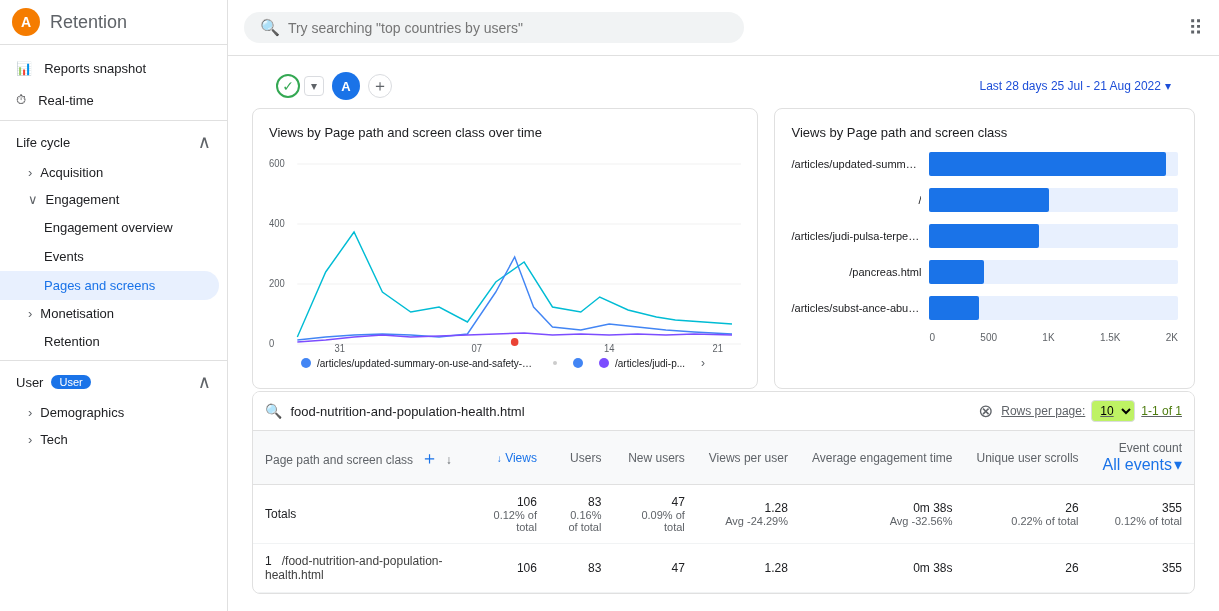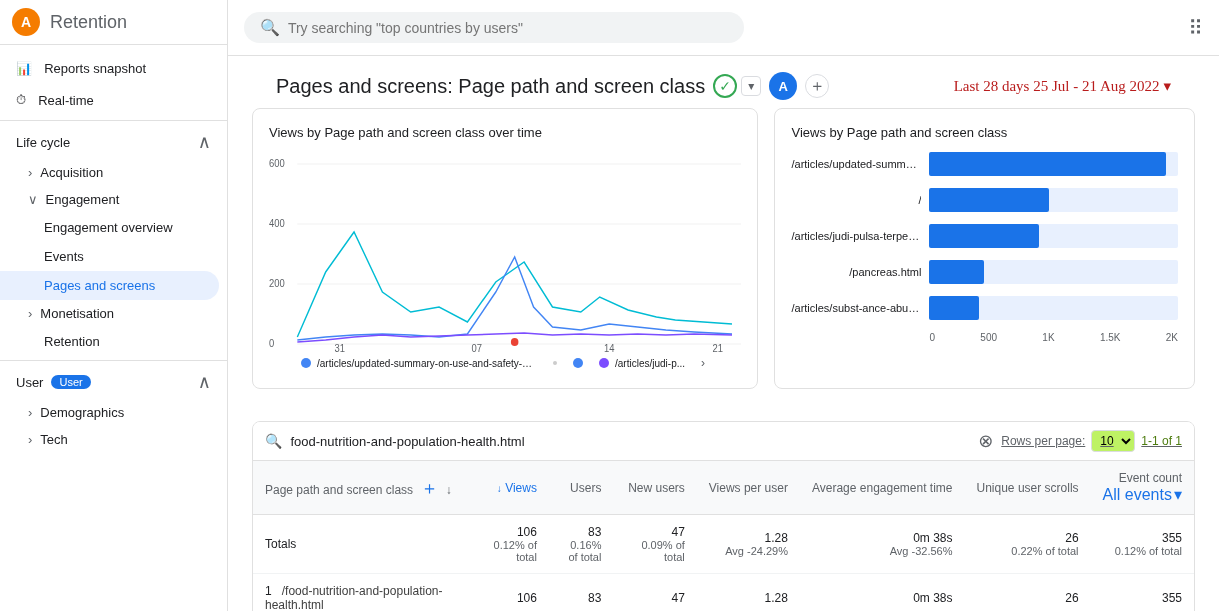--- a/index.html
+++ b/index.html
@@ -180,41 +180,40 @@
       border: 1px solid #dadce0;
       background: none;
       display: flex;
       align-items: center;
       justify-content: center;
       cursor: pointer;
       font-size: 16px;
       color: #5f6368;
     }
     .date-range {
-      font-size: 15px;
-      color: #b91c1c;
+      font-size: 12px;
+      color: #1d4ed8;
       display: flex;
       align-items: center;
       gap: 4px;
       cursor: pointer;
-      font-family: Liberation Serif, serif;
     }
 
     
     .content-area {
       flex: 1;
       overflow-y: auto;
       padding: 0 24px 16px;
     }
 
     
     .charts-row {
       display: flex;
       gap: 16px;
-      margin-bottom: 32px;
+      margin-bottom: 2px;
     }
 
     .chart-card {
       background: #fff;
       border: 1px solid #e0e0e0;
       border-radius: 8px;
       padding: 16px;
       flex: 1;
     }
     .chart-card.left { flex: 1.1; }
@@ -509,21 +508,20 @@
       <span style="color:#5f6368; font-size:16px;">🔍</span>
       <input type="text" placeholder="Try searching &quot;top countries by users&quot;" style="">
     </div>
     <span class="grid-icon">⠿</span>
   </div>
 
   <div class="content-area">
 
     <div class="page-header">
       <div class="page-title-area">
-        <span class="page-title">Pages and screens: Page path and screen class</span>
         <div class="title-badge">
           <div class="green-check">✓</div>
           <button class="dropdown-btn">▾</button>
         </div>
         <div class="avatar-circle">A</div>
         <button class="add-btn">＋</button>
       </div>
       <div class="date-range">
         <span>Last 28 days  25 Jul - 21 Aug 2022</span>
         <span>▾</span>

